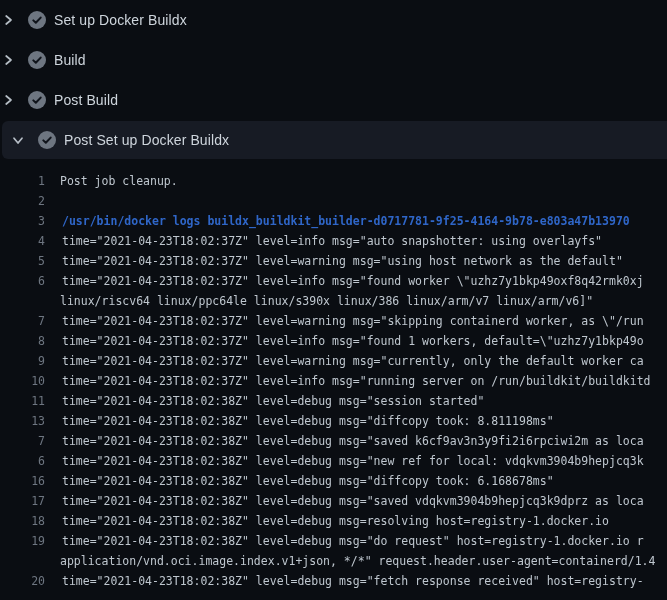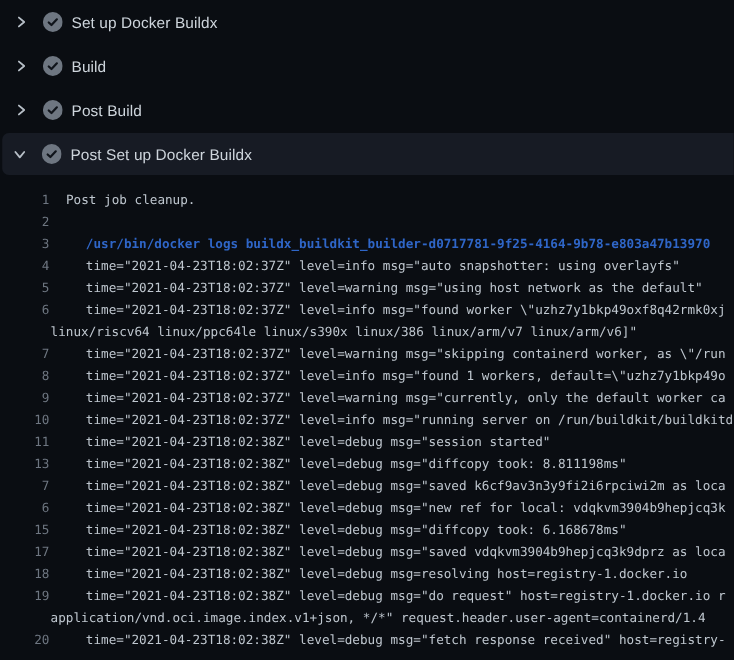--- a/index.html
+++ b/index.html
@@ -4,21 +4,21 @@
 <style>
   html,body{margin:0;padding:0;}
   body{
     width:667px;height:600px;overflow:hidden;position:relative;
     background:#0a0d12;
     font-family:"Liberation Sans","DejaVu Sans",sans-serif;
   }
   
   .steps{width:100%;}
   .step-row{
-    height:40px;display:flex;align-items:center;padding-left:13px;
+    height:40px;display:flex;align-items:center;padding-left:2px;
     cursor:pointer;box-sizing:border-box;
   }
   .step-row.expanded{
     height:38px;margin:1px 0 0 2px;padding-left:10px;
     width:680px; 
     background:#171b24;border-radius:6px;
   }
   .chev{width:12px;height:12px;flex:none;display:flex;align-items:center;justify-content:center;}
   .status{width:18px;height:18px;flex:none;margin-left:14px;}
   .step-label{
@@ -28,22 +28,22 @@
   .log{padding-top:12px;}
   .lrow{
     height:20px;display:flex;white-space:pre;
     font-family:"DejaVu Sans Mono","Liberation Mono",monospace;
     font-size:11.5px;line-height:20px;
   }
   .ln{width:46px;flex:none;text-align:right;color:#6e7681;padding-right:1px;box-sizing:border-box;cursor:pointer;}
   .lt{color:#bfc7cf;flex:none;}
   .lt.cmd{color:#2f66c8;font-weight:bold;}
   .ind-plain{margin-left:14px;}
-  .ind-content{margin-left:32px;}
-  .ind-cont{}
+  .ind-content{margin-left:16px;}
+  .ind-cont{margin-left:14px;}
   .tri{display:inline-block;width:14px;font-size:8px;color:#9aa3ad;vertical-align:1px;}
 </style>
 </head>
 <body>
 
 <div class="steps">
     <div class="step-row collapsed">
       <span class="chev">
         <svg width="12" height="12" viewBox="0 0 12 12" fill="none">
           <path d="M4.2 2 L9 6 L4.2 10" stroke="#b6bec6" stroke-width="1.7" stroke-linecap="round" stroke-linejoin="round"></path>
@@ -101,19 +101,19 @@
     <div class="lrow"><span class="ln">6</span><span class="lt ind-content">time="2021-04-23T18:02:37Z" level=info msg="found worker \"uzhz7y1bkp49oxf8q42rmk0xj</span></div>
     <div class="lrow"><span class="ln"></span><span class="lt ind-cont">linux/riscv64 linux/ppc64le linux/s390x linux/386 linux/arm/v7 linux/arm/v6]"</span></div>
     <div class="lrow"><span class="ln">7</span><span class="lt ind-content">time="2021-04-23T18:02:37Z" level=warning msg="skipping containerd worker, as \"/run</span></div>
     <div class="lrow"><span class="ln">8</span><span class="lt ind-content">time="2021-04-23T18:02:37Z" level=info msg="found 1 workers, default=\"uzhz7y1bkp49o</span></div>
     <div class="lrow"><span class="ln">9</span><span class="lt ind-content">time="2021-04-23T18:02:37Z" level=warning msg="currently, only the default worker ca</span></div>
     <div class="lrow"><span class="ln">10</span><span class="lt ind-content">time="2021-04-23T18:02:37Z" level=info msg="running server on /run/buildkit/buildkitd</span></div>
     <div class="lrow"><span class="ln">11</span><span class="lt ind-content">time="2021-04-23T18:02:38Z" level=debug msg="session started"</span></div>
     <div class="lrow"><span class="ln">13</span><span class="lt ind-content">time="2021-04-23T18:02:38Z" level=debug msg="diffcopy took: 8.811198ms"</span></div>
     <div class="lrow"><span class="ln">7</span><span class="lt ind-content">time="2021-04-23T18:02:38Z" level=debug msg="saved k6cf9av3n3y9fi2i6rpciwi2m as loca</span></div>
     <div class="lrow"><span class="ln">6</span><span class="lt ind-content">time="2021-04-23T18:02:38Z" level=debug msg="new ref for local: vdqkvm3904b9hepjcq3k</span></div>
-    <div class="lrow"><span class="ln">15</span><span class="lt ind-content">time="2021-04-23T18:02:38Z" level=debug msg="diffcopy took: 6.168678ms"</span></div>
+    <div class="lrow"><span class="ln">16</span><span class="lt ind-content">time="2021-04-23T18:02:38Z" level=debug msg="diffcopy took: 6.168678ms"</span></div>
     <div class="lrow"><span class="ln">17</span><span class="lt ind-content">time="2021-04-23T18:02:38Z" level=debug msg="saved vdqkvm3904b9hepjcq3k9dprz as loca</span></div>
     <div class="lrow"><span class="ln">18</span><span class="lt ind-content">time="2021-04-23T18:02:38Z" level=debug msg=resolving host=registry-1.docker.io</span></div>
     <div class="lrow"><span class="ln">19</span><span class="lt ind-content">time="2021-04-23T18:02:38Z" level=debug msg="do request" host=registry-1.docker.io r</span></div>
     <div class="lrow"><span class="ln"></span><span class="lt ind-cont">application/vnd.oci.image.index.v1+json, */*" request.header.user-agent=containerd/1.4</span></div>
     <div class="lrow"><span class="ln">20</span><span class="lt ind-content">time="2021-04-23T18:02:38Z" level=debug msg="fetch response received" host=registry-</span></div>
   </div>
 
 </body></html>

